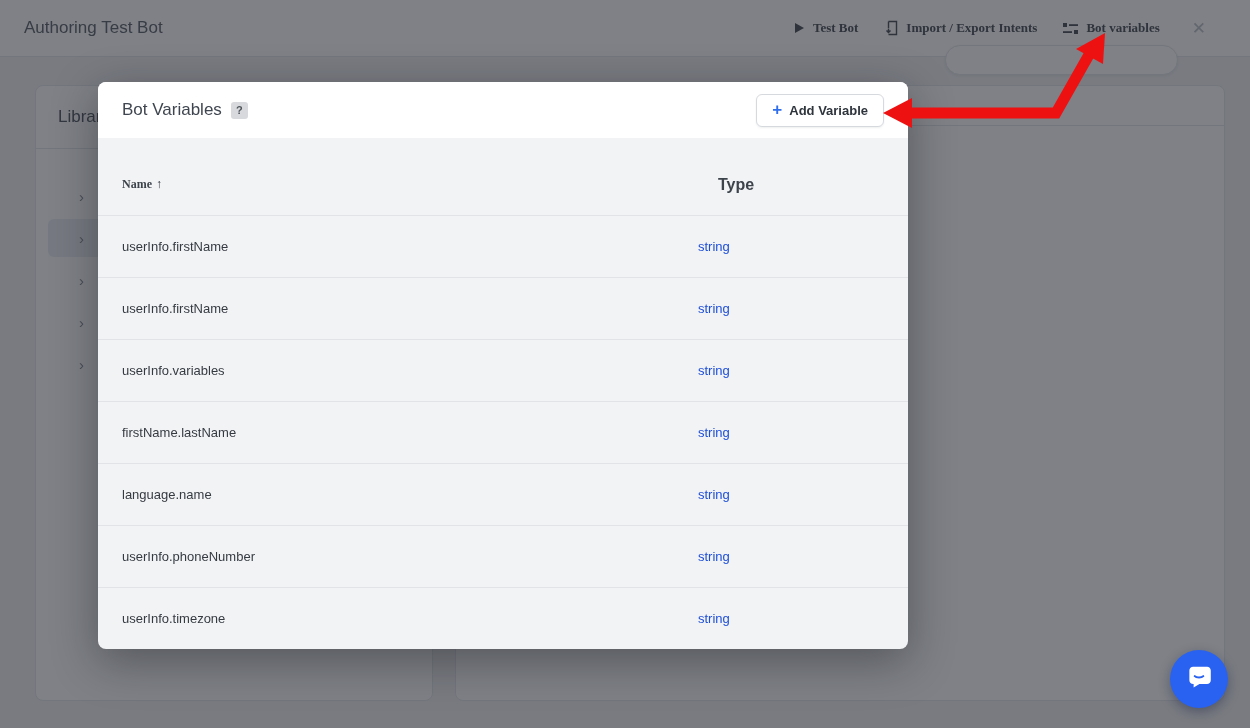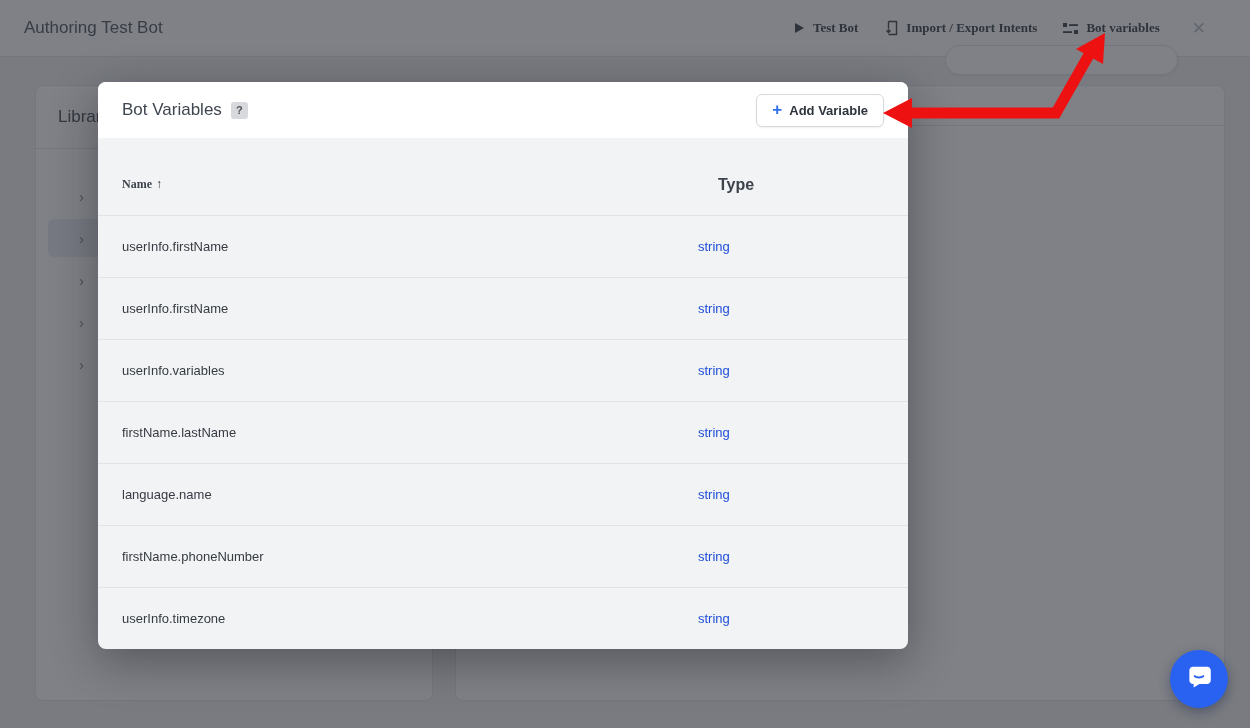--- a/index.html
+++ b/index.html
@@ -199,21 +199,21 @@
     <span class="cell-name">firstName.lastName</span>
     <span class="cell-type">string</span>
   </div>
 
   <div class="var-row">
     <span class="cell-name">language.name</span>
     <span class="cell-type">string</span>
   </div>
 
   <div class="var-row">
-    <span class="cell-name">firstName.phoneNumber</span>
+    <span class="cell-name">userInfo.phoneNumber</span>
     <span class="cell-type">string</span>
   </div>
 
   <div class="var-row">
     <span class="cell-name">userInfo.timezone</span>
     <span class="cell-type">string</span>
   </div>
 </div>
   </div>
 

